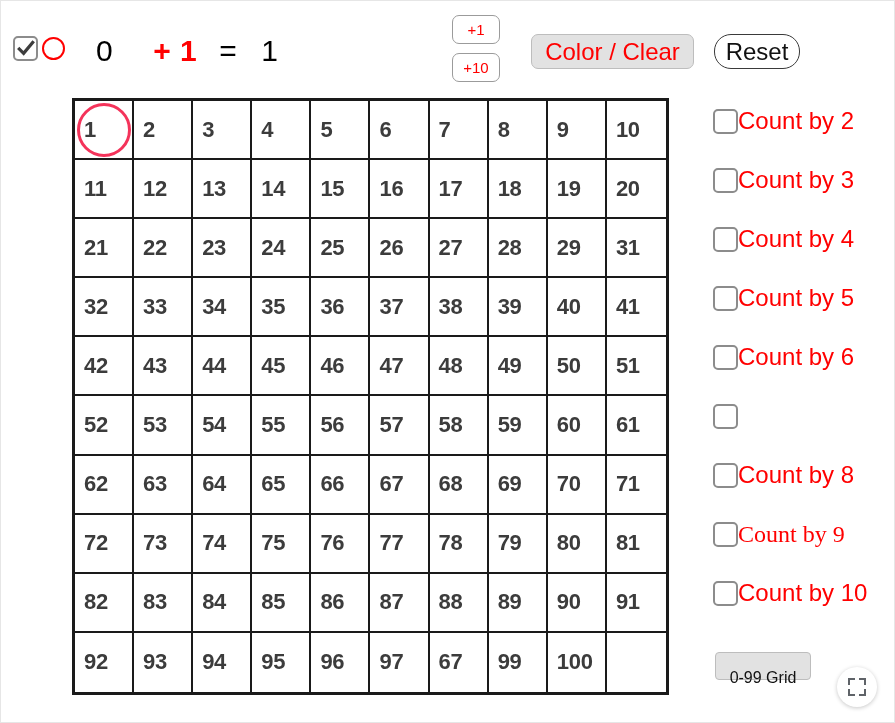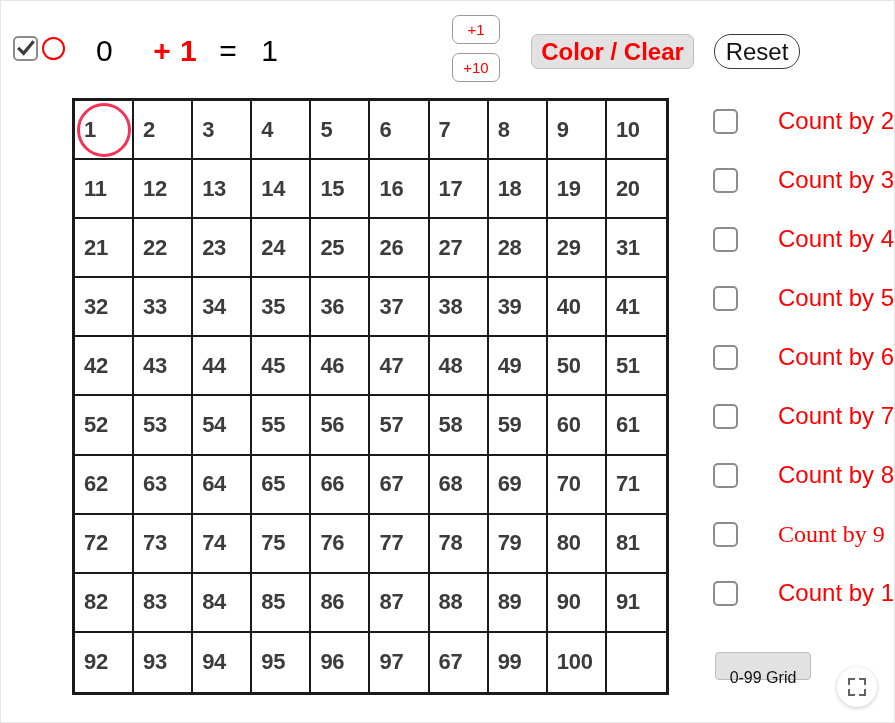--- a/index.html
+++ b/index.html
@@ -112,21 +112,20 @@
     border: 1px solid #bdbdbd;
     border-radius: 7px;
     background: #e2e2e2;
     color: #ff0000;
     font-size: 24px;
     font-family: "Liberation Sans", sans-serif;
     line-height: 33px;
     text-align: center;
     cursor: pointer;
     padding: 0;
-    font-weight: bold;
   }
 
   #reset-button {
     position: absolute;
     left: 713px;
     top: 33px;
     width: 86px;
     height: 35px;
     border: 1px solid #3a3a3a;
     border-radius: 17px;
@@ -192,21 +191,20 @@
     left: 712px;
     top: 106px;
     width: 175px;
   }
   .count-row {
     position: relative;
     height: 59px;
     display: flex;
     align-items: flex-start;
     cursor: pointer;
-    gap: 40px;
   }
   .count-box {
     width: 25px;
     height: 25px;
     flex: 0 0 25px;
     border: 2px solid #8c8c8c;
     border-radius: 5px;
     background: #ffffff;
     margin-top: 2px;
   }
@@ -603,21 +601,20 @@
       <div class="count-row">
         <div class="count-box"></div>
         <span class="count-label" style="color: rgb(255, 0, 0);">Count by 5</span>
       </div>
       <div class="count-row">
         <div class="count-box"></div>
         <span class="count-label" style="color: rgb(255, 0, 0);">Count by 6</span>
       </div>
       <div class="count-row">
         <div class="count-box"></div>
-        <span class="count-label" style="color: rgb(255, 0, 0);">Count by 7</span>
       </div>
       <div class="count-row">
         <div class="count-box"></div>
         <span class="count-label" style="color: rgb(255, 0, 0);">Count by 8</span>
       </div>
       <div class="count-row">
         <div class="count-box"></div>
         <span class="count-label" style="color: rgb(255, 0, 0); font-family: Liberation Serif, serif;">Count by 9</span>
       </div>
       <div class="count-row">

